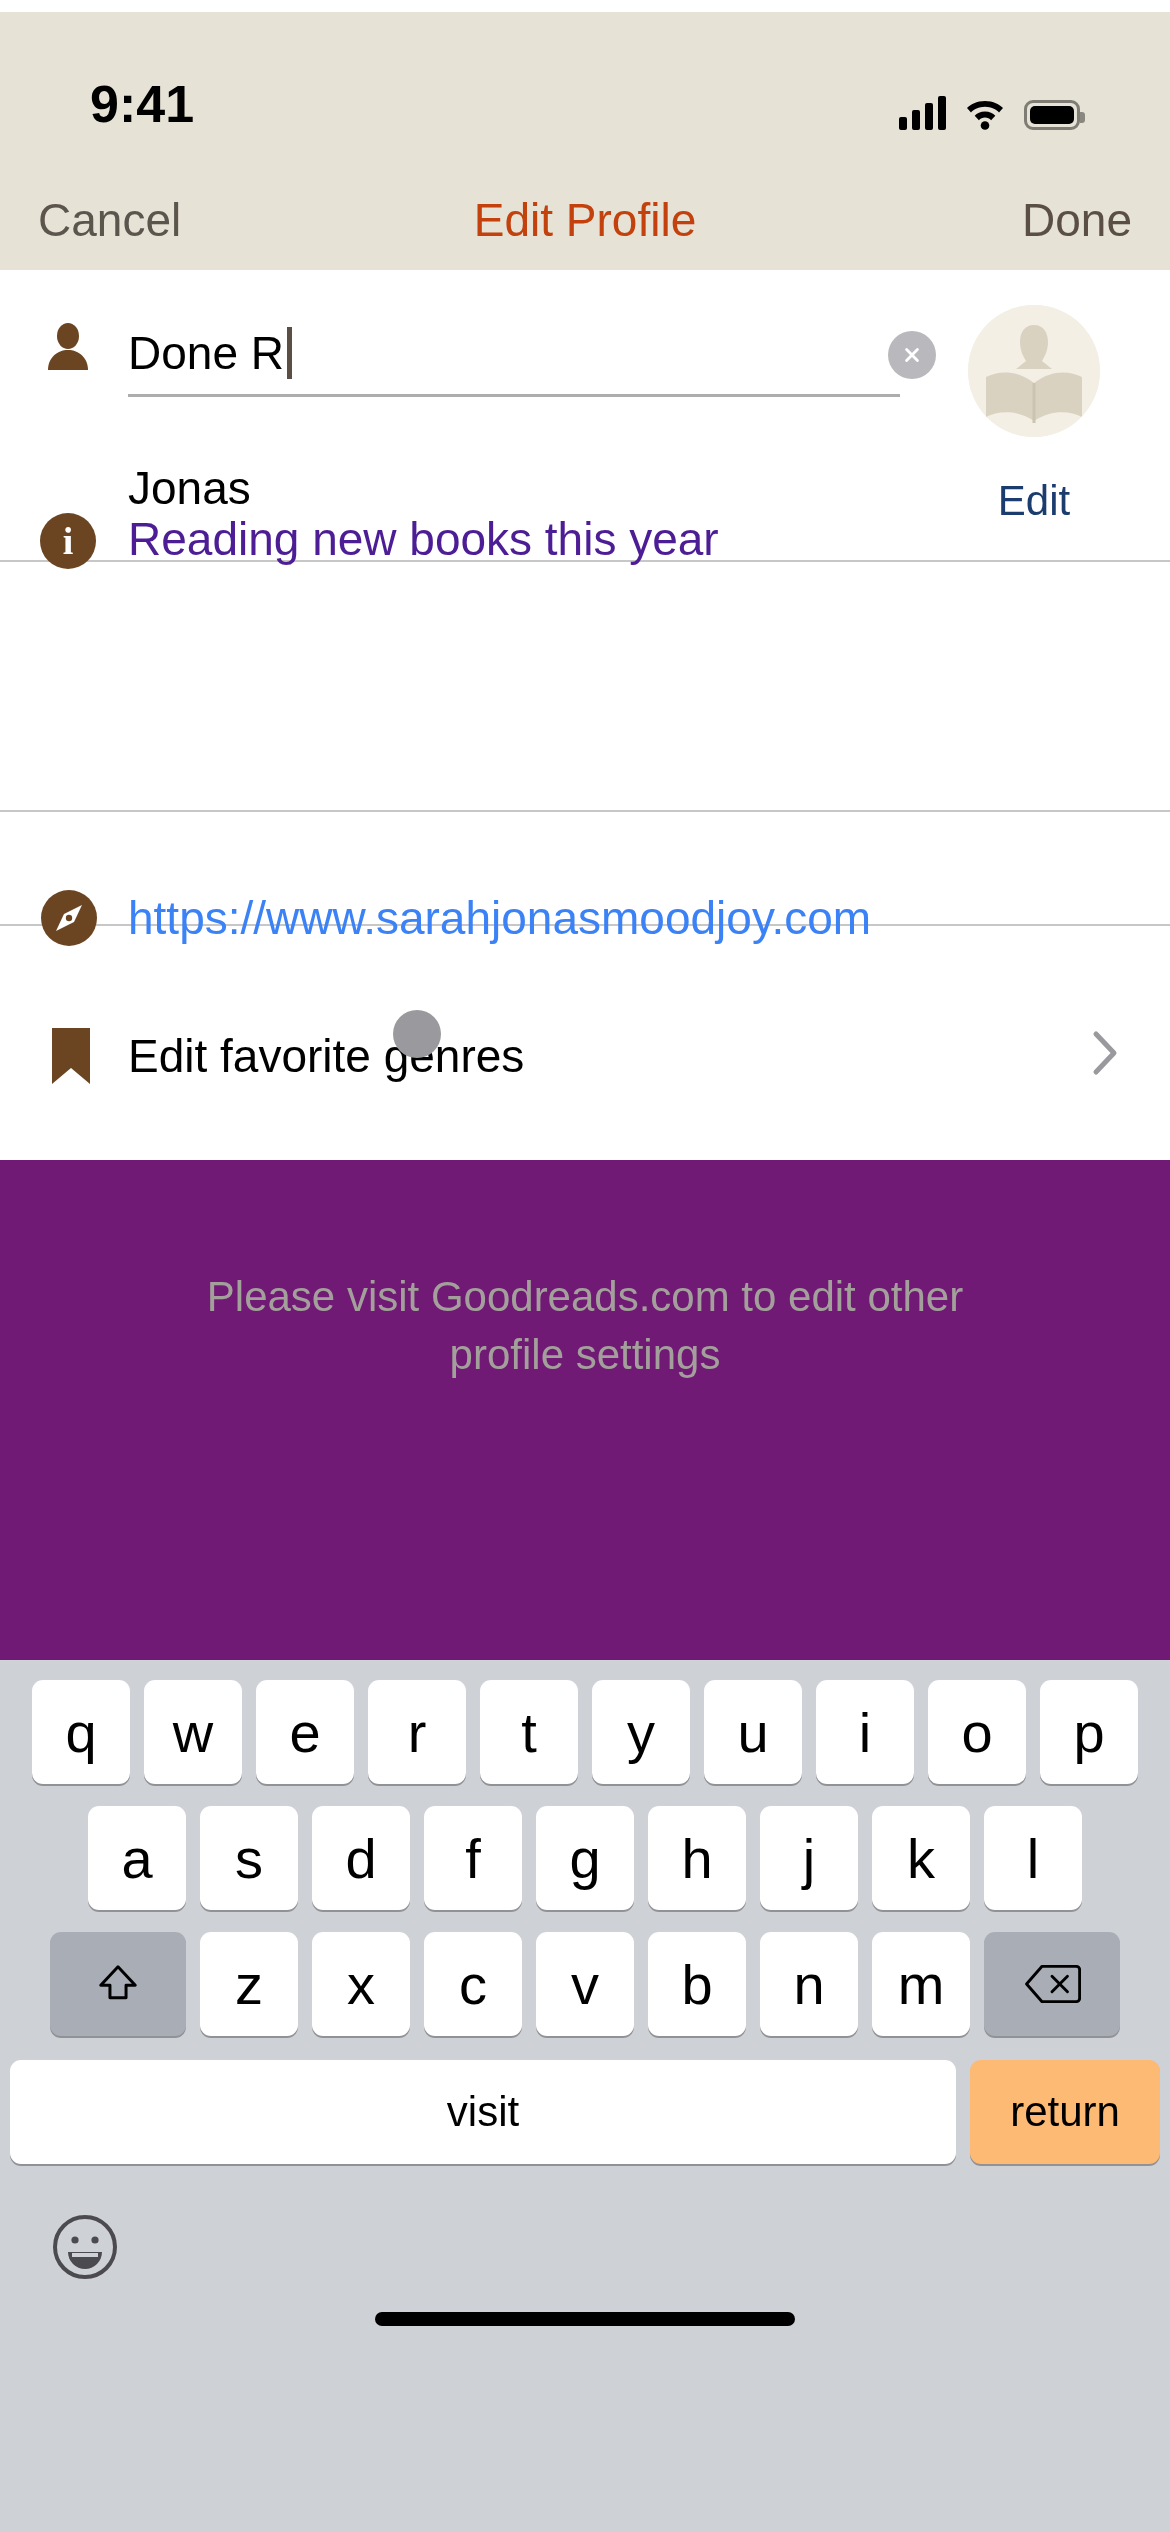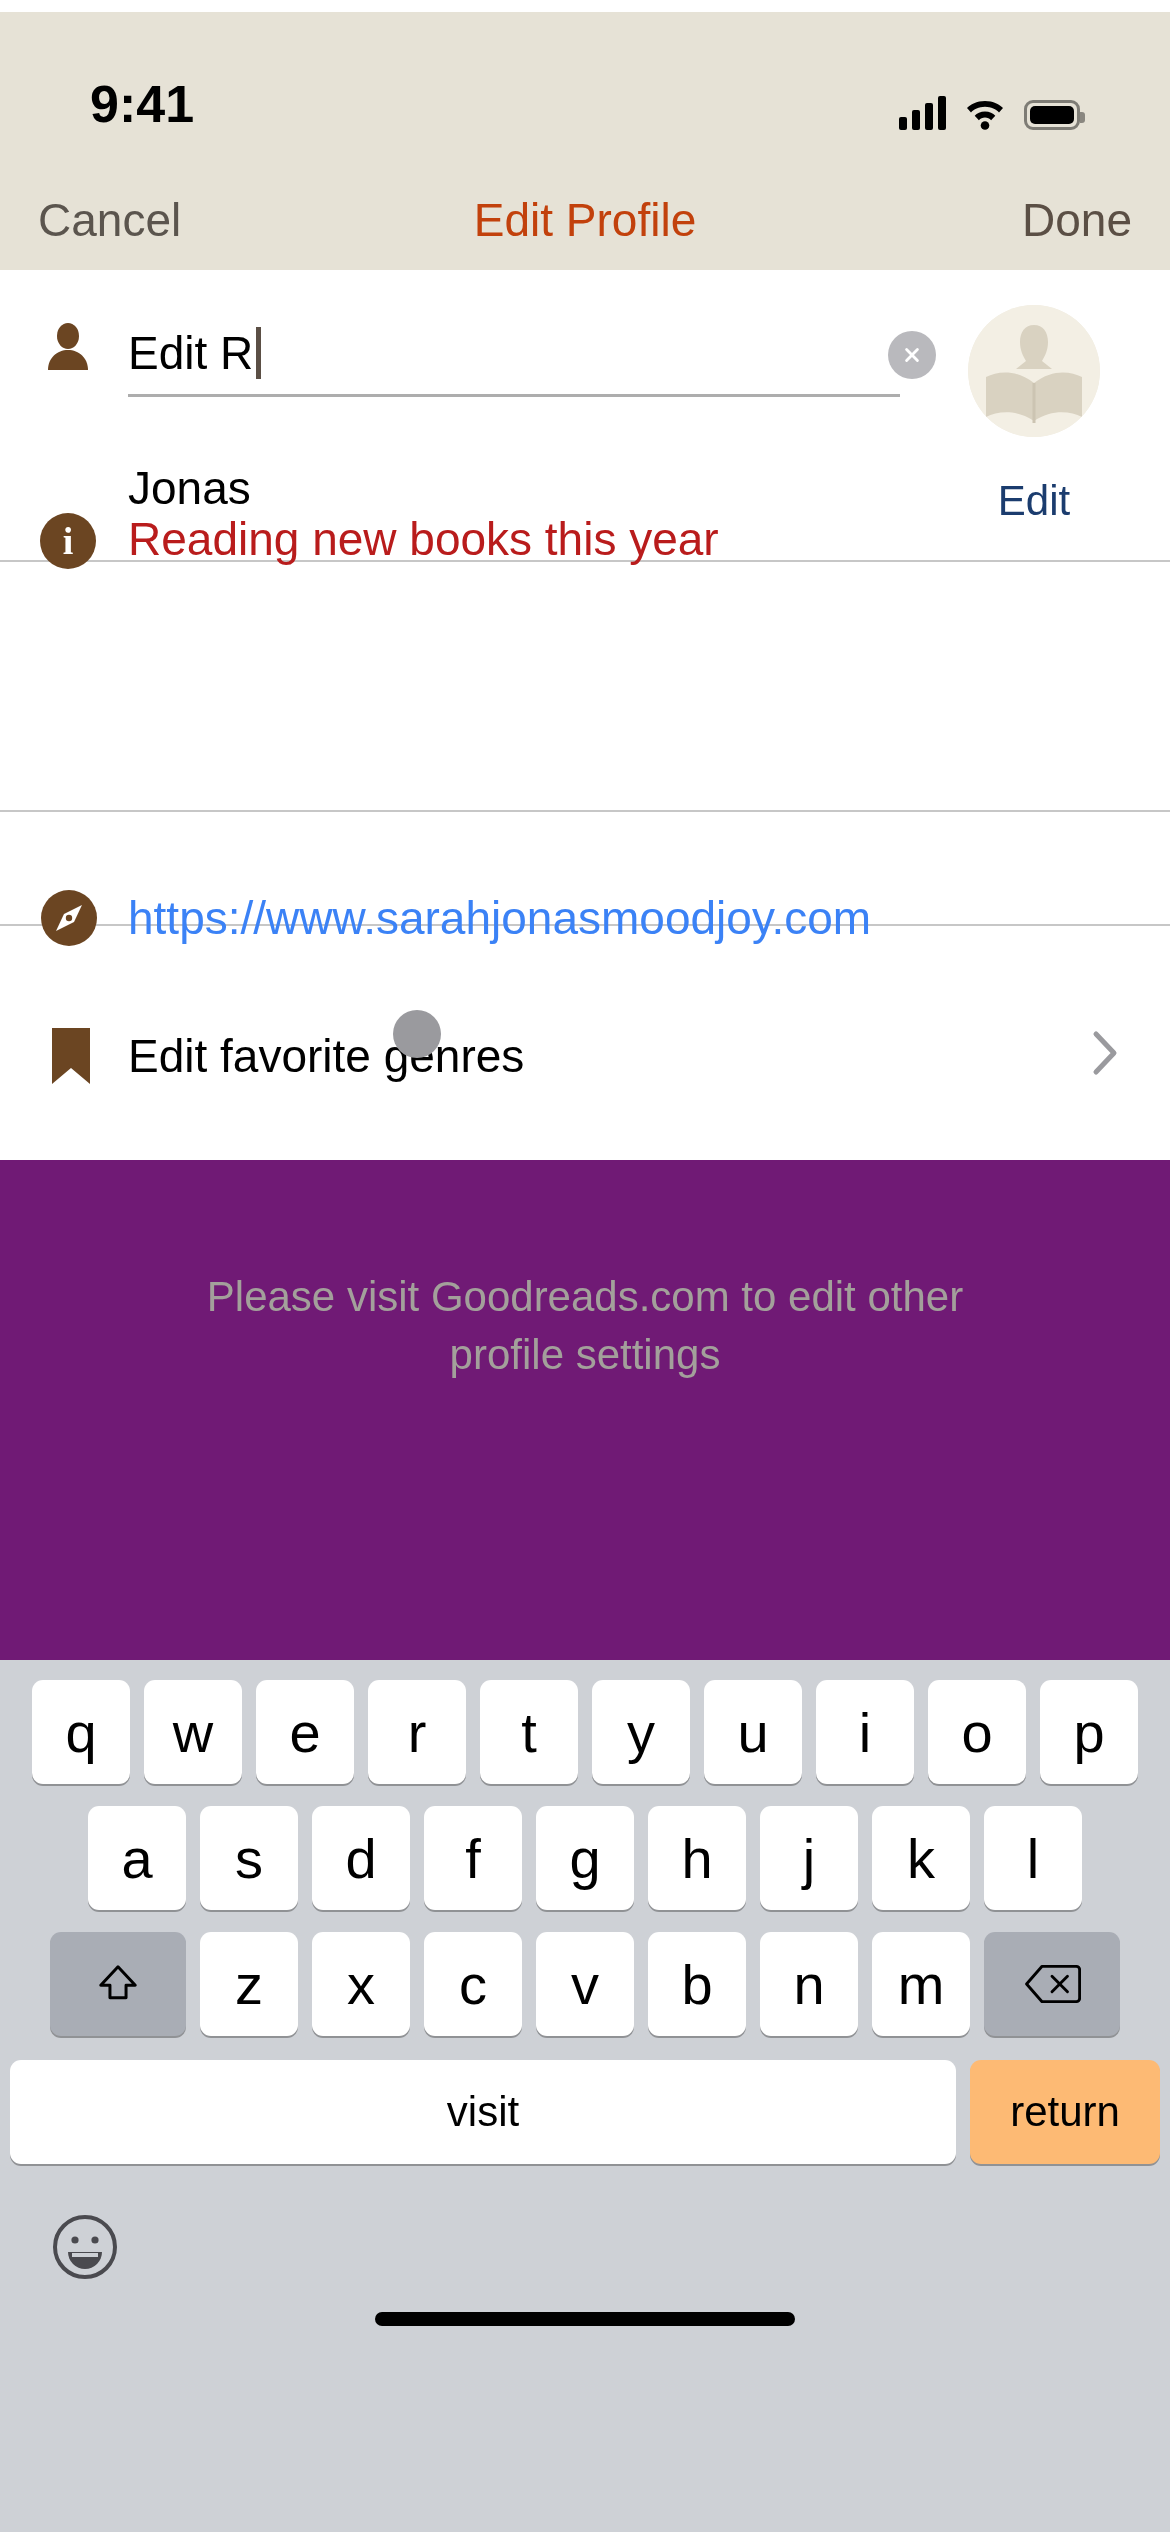--- a/index.html
+++ b/index.html
@@ -95,21 +95,21 @@
   }
   .avatar-edit { margin-top: 40px; font-size: 42px; color: #1b3c6e; }
 
   .row-about { position: relative; height: 248px; background: #fff; }
   .icon-info {
     position: absolute; left: 40px; top: 513px; width: 56px; height: 56px;
     border-radius: 50%; background: #6b4522;
     display: flex; align-items: center; justify-content: center;
     color: #fff; font-size: 38px; font-weight: 700; font-family: "Liberation Serif", serif;
   }
-  .about-text { position: absolute; left: 128px; top: 512px; font-size: 46px; color: #b91c1c; }
+  .about-text { position: absolute; left: 128px; top: 512px; font-size: 46px; color: #4c1d95; }
 
   .row-url { position: relative; height: 112px; background: #fff; }
   .icon-safari { position: absolute; left: 40px; top: 889px; width: 58px; height: 58px; }
   .url-text { position: absolute; left: 128px; top: 891px; font-size: 46px; color: #3b82f6; }
 
   .row-genres { position: relative; height: 132px; background: #fff; }
   .icon-bookmark { position: absolute; left: 48px; top: 1026px; width: 46px; height: 60px; }
   .genres-text { position: absolute; left: 128px; top: 1029px; font-size: 46px; color: #000; }
   .chevron { position: absolute; right: 52px; top: 1030px; width: 26px; height: 46px; }
   .touch-dot {
@@ -199,21 +199,21 @@
     <div class="hairline"></div>
     <div class="row-genres"></div>
   </div>
 
   <svg class="icon-person" viewBox="0 0 44 48">
     <ellipse cx="22" cy="14" rx="11" ry="13" fill="#6b4522"></ellipse>
     <path d="M2 48c0-12 9-20 20-20s20 8 20 20z" fill="#6b4522"></path>
   </svg>
 
   <div class="field-first">
-    <span class="field-text">Edit R</span>
+    <span class="field-text">Done R</span>
     <span class="caret"></span>
   </div>
   <div class="field-underline"></div>
 
   <div class="clear-btn">
     <svg viewBox="0 0 24 24" width="26" height="26">
       <path d="M7 7l10 10M17 7L7 17" stroke="#fff" stroke-width="2.6" stroke-linecap="round"></path>
     </svg>
   </div>
 

